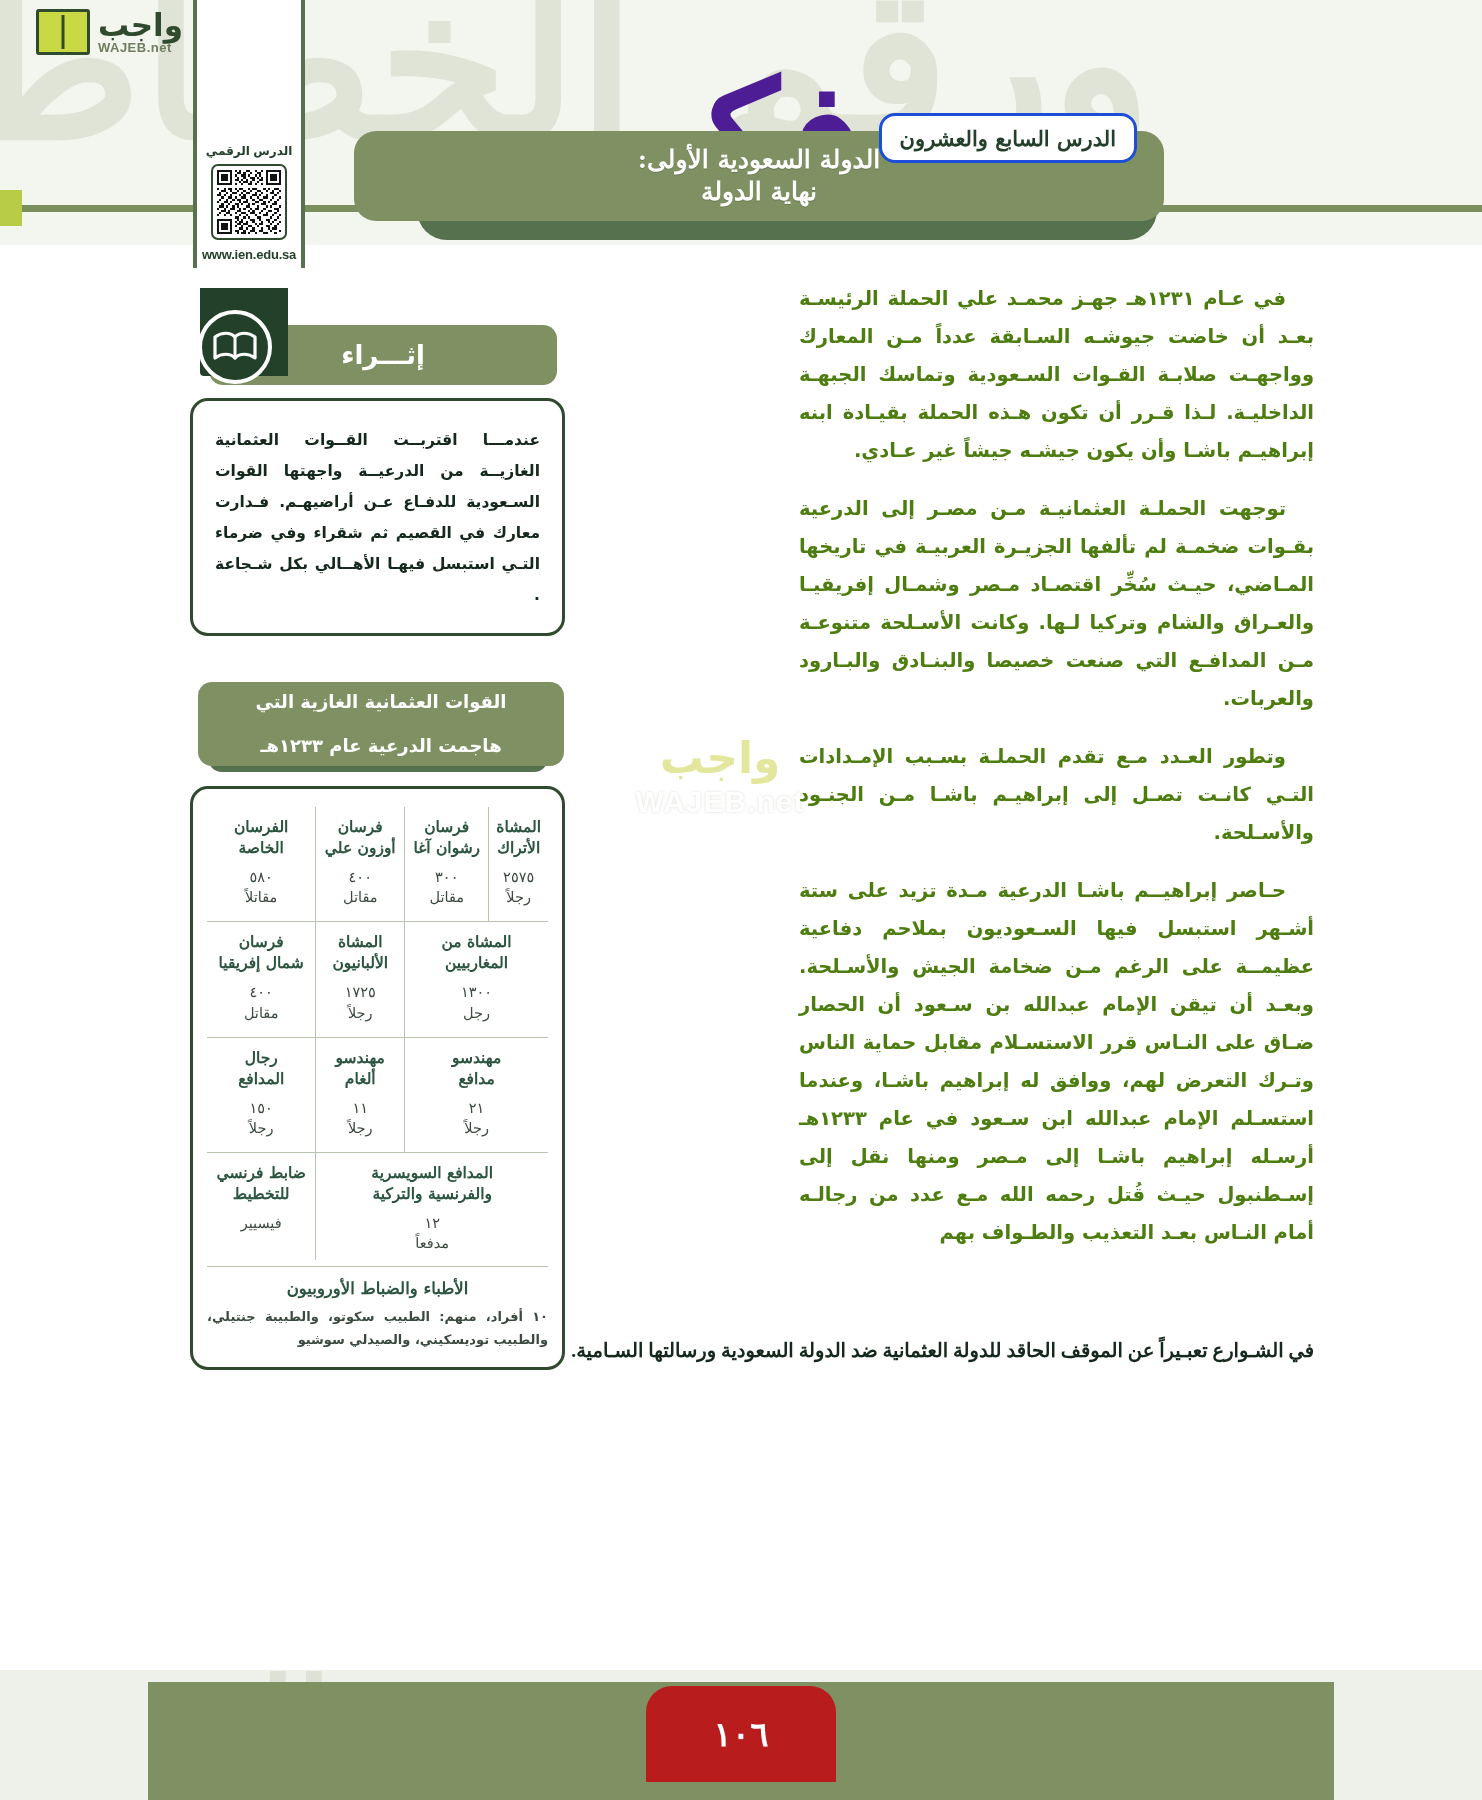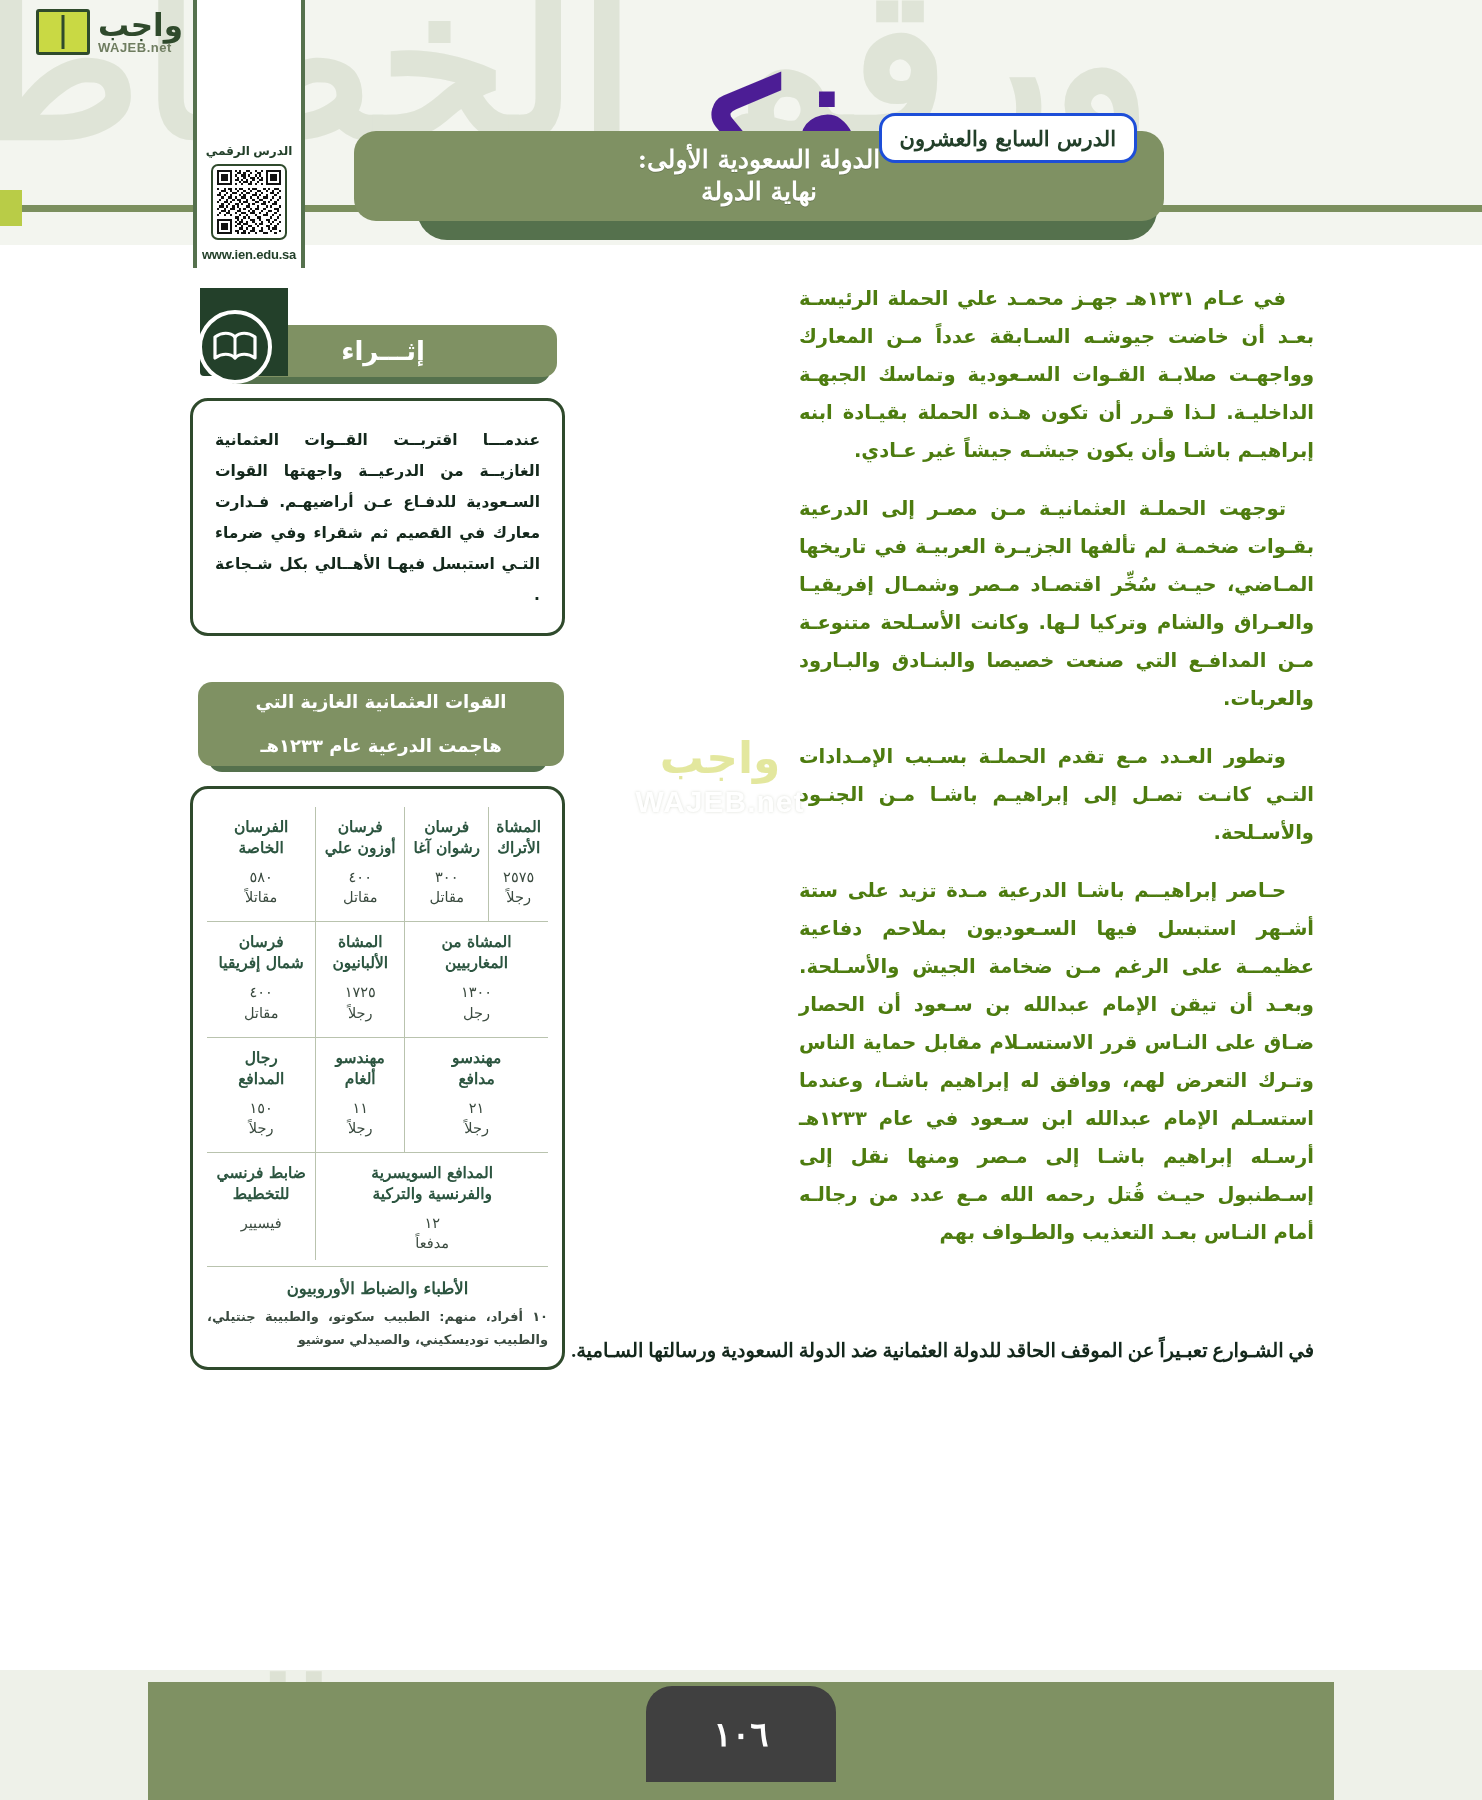--- a/index.html
+++ b/index.html
@@ -191,21 +191,21 @@
 
   
   .enrich-head-wrap { position: relative; height: 106px; }
   .enrich-tab-shadow {
     position: absolute; right: 14px; top: 58px;
     width: 330px; height: 38px;
     background: #55714d; border-radius: 0 0 16px 16px;
   }
   .enrich-tab {
     position: absolute; right: 8px; top: 37px;
-    width: 348px; height: 52px;
+    width: 348px; height: 60px;
     background: #7f9163; border-radius: 14px;
     display: flex; align-items: center; justify-content: center;
   }
   .enrich-tab span {
     color: #ffffff; font-weight: bold;
     font-family: "DejaVu Sans", sans-serif;
     font-size: 26px; letter-spacing: 2px;
   }
   .enrich-icon-block {
     position: absolute; left: 10px; top: 0;
@@ -333,21 +333,21 @@
   .footer-band {
     position: absolute; left: 0; bottom: 0;
     width: 1482px; height: 118px;
     background: #7f9163;
     z-index: 3;
   }
   .footer-page {
     position: absolute; left: 50%; bottom: 18px;
     transform: translateX(-50%);
     width: 190px; height: 96px;
-    background: #404040;
+    background: #b91c1c;
     border-radius: 26px 26px 0 0;
     display: flex; align-items: center; justify-content: center;
     z-index: 7;
   }
   .footer-page span {
     color: #ffffff; font-weight: bold;
     font-family: "DejaVu Serif", serif;
     font-size: 34px;
   }
   .footer-side-l, .footer-side-r {

